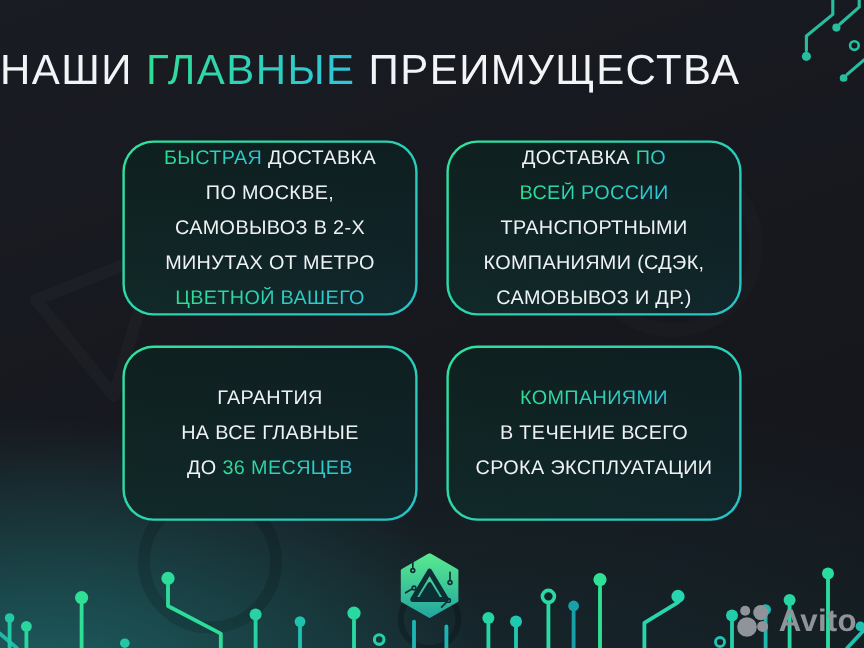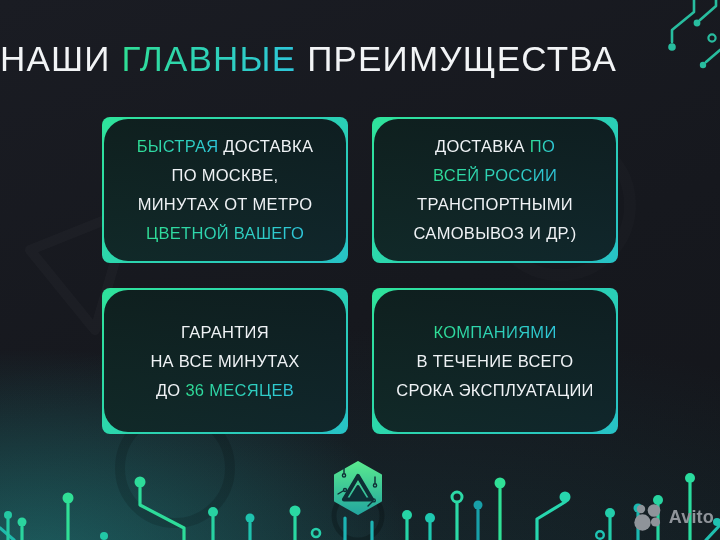--- a/index.html
+++ b/index.html
@@ -23,39 +23,39 @@
       -webkit-background-clip:text;background-clip:text;
       -webkit-text-fill-color:transparent;color:#2ED9AC;
     }
   }
   .cards{
     position:absolute;left:102px;top:117px;width:516px;
     display:grid;grid-template-columns:246px 246px;column-gap:24px;
     grid-auto-rows:146px;row-gap:25px;
   }
   .card{
-    border-radius:8px;padding:2px;
+    border-radius:26px;padding:2px;
     background:linear-gradient(135deg,#2FE39B 0%,#27C2C6 100%);
   }
   .card-inner{
     width:100%;height:100%;box-sizing:border-box;border-radius:24px;
     background:linear-gradient(180deg,rgba(12,15,20,0.92),rgba(13,17,22,0.88));
     display:flex;flex-direction:column;justify-content:center;align-items:center;
     padding:4px 8px;
   }
   .line{
     font-size:16.5px;font-weight:500;letter-spacing:0.3px;line-height:29px;
     color:#EFF2F5;text-align:center;white-space:nowrap;
   }
   .logo{position:absolute;left:332px;top:461px;}
   .watermark{
     position:absolute;right:6px;bottom:7px;display:flex;align-items:center;gap:4px;z-index:5;
   }
   .watermark .brand{
-    font-size:18px;font-weight:700;color:#8F949A;letter-spacing:0.2px;line-height:32px;
+    font-size:26px;font-weight:700;color:#8F949A;letter-spacing:0.2px;line-height:32px;
   }
   .circuit-bottom{position:absolute;left:0;bottom:0;z-index:2;}
   .circuit-topright{position:absolute;right:0;top:0;z-index:1;}
 </style>
 </head>
 <body>
 
 <div class="stage">
 
   <svg class="bg-shapes" width="720" height="540" viewBox="0 0 720 540">
@@ -77,36 +77,38 @@
     </g>
   </svg>
 
   <div class="title"><span>НАШИ </span><span class="accent">ГЛАВНЫЕ</span><span> ПРЕИМУЩЕСТВА</span></div>
 
   <div class="cards">
       <div class="card">
         <div class="card-inner">
           <div class="line"><span class="accent">БЫСТРАЯ</span><span class="plain"> ДОСТАВКА</span></div>
           <div class="line"><span class="plain">ПО МОСКВЕ,</span></div>
+          <div class="line"><span class="plain">САМОВЫВОЗ В 2-Х</span></div>
           <div class="line"><span class="plain">МИНУТАХ ОТ МЕТРО</span></div>
           <div class="line"><span class="accent">ЦВЕТНОЙ ВАШЕГО</span></div>
         </div>
       </div>
       <div class="card">
         <div class="card-inner">
           <div class="line"><span class="plain">ДОСТАВКА </span><span class="accent">ПО</span></div>
           <div class="line"><span class="accent">ВСЕЙ РОССИИ</span></div>
           <div class="line"><span class="plain">ТРАНСПОРТНЫМИ</span></div>
+          <div class="line"><span class="plain">КОМПАНИЯМИ (СДЭК,</span></div>
           <div class="line"><span class="plain">САМОВЫВОЗ И ДР.)</span></div>
         </div>
       </div>
       <div class="card">
         <div class="card-inner">
           <div class="line"><span class="plain">ГАРАНТИЯ</span></div>
-          <div class="line"><span class="plain">НА ВСЕ МИНУТАХ</span></div>
+          <div class="line"><span class="plain">НА ВСЕ ГЛАВНЫЕ</span></div>
           <div class="line"><span class="plain">ДО </span><span class="accent">36 МЕСЯЦЕВ</span></div>
         </div>
       </div>
       <div class="card">
         <div class="card-inner">
           <div class="line"><span class="accent">КОМПАНИЯМИ</span></div>
           <div class="line"><span class="plain">В ТЕЧЕНИЕ ВСЕГО</span></div>
           <div class="line"><span class="plain">СРОКА ЭКСПЛУАТАЦИИ</span></div>
         </div>
       </div>

